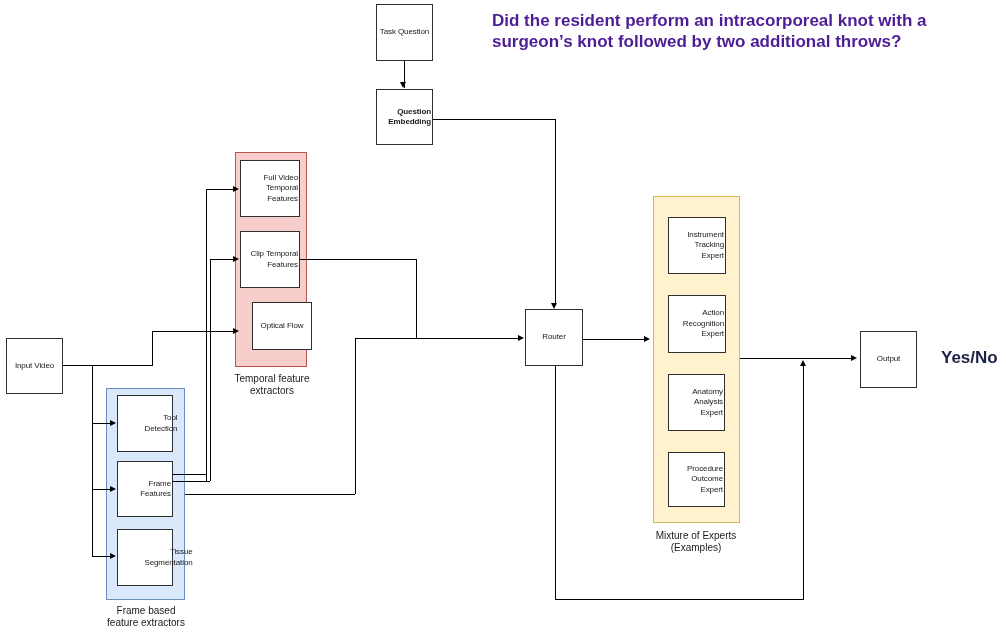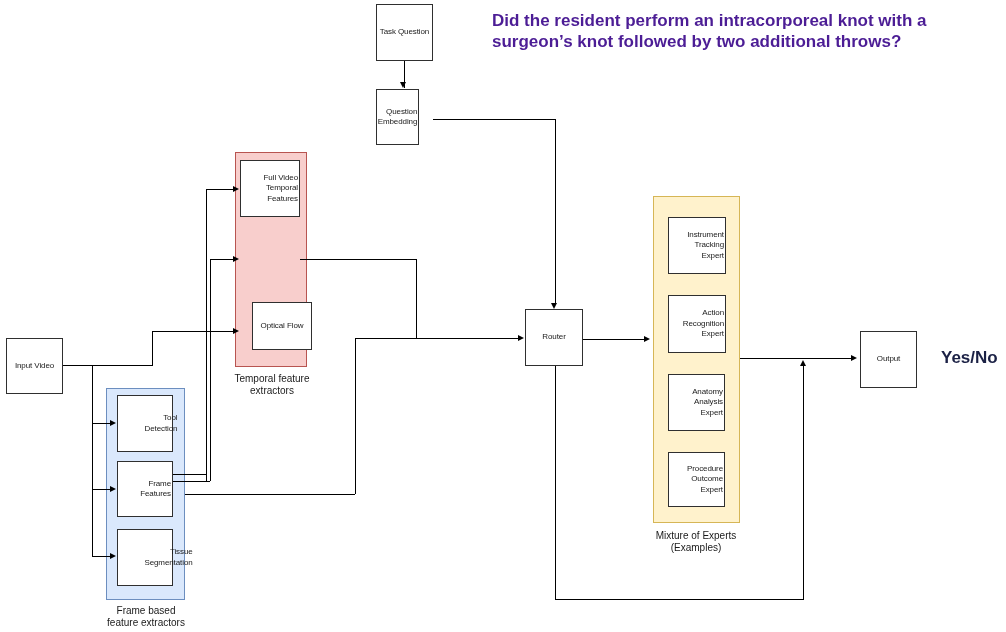--- a/index.html
+++ b/index.html
@@ -26,21 +26,21 @@
 
   .group-label{
     position:absolute;text-align:center;font-size:10px;line-height:11.5px;color:#1a1a1a;
   }
   .group-label.temporal{left:216px;top:373px;width:112px;}
   .group-label.frame-based{left:90px;top:605px;width:112px;}
   .group-label.mixture{left:640px;top:530px;width:112px;}
 
   
   .n-task-question{left:376px;top:4px;width:57px;height:57px;}
-  .n-question-embedding{left:376px;top:89px;width:43px;height:56px;}
+  .n-question-embedding{left:376px;top:89px;width:57px;height:56px;font-weight:bold;}
   .n-input-video{left:6px;top:338px;width:57px;height:56px;}
   .n-full-video{left:240px;top:160px;width:60px;height:57px;}
   .n-clip-temporal{left:240px;top:231px;width:60px;height:57px;}
   .n-optical-flow{left:252px;top:302px;width:60px;height:48px;}
   .n-tool-detection{left:117px;top:395px;width:56px;height:57px;padding-left:33px;}
   .n-frame-features{left:117px;top:461px;width:56px;height:56px;}
   .n-tissue-segmentation{left:117px;top:529px;width:56px;height:57px;padding-left:48px;}
   .n-router{left:525px;top:309px;width:58px;height:57px;}
   .n-instrument-tracking{left:668px;top:217px;width:58px;height:57px;}
   .n-action-recognition{left:668px;top:295px;width:58px;height:58px;}
@@ -141,20 +141,21 @@
 
   <div class="edge v" style="left:555px;top:366px;height:233px;"></div>
   <div class="edge h" style="left:555px;top:599px;width:249px;"></div>
   <div class="edge v" style="left:803px;top:366px;height:233px;"></div>
   <div class="arr u" style="left:800px;top:360px;"></div>
 
   <div class="node n-task-question">Task Question</div>
   <div class="node n-question-embedding">Question Embedding</div>
   <div class="node n-input-video">Input Video</div>
   <div class="node n-full-video">Full Video Temporal Features</div>
+  <div class="node n-clip-temporal">Clip Temporal Features</div>
   <div class="node n-optical-flow">Optical Flow</div>
   <div class="node n-tool-detection">Tool Detection</div>
   <div class="node n-frame-features">Frame Features</div>
   <div class="node n-tissue-segmentation">Tissue Segmentation</div>
   <div class="node n-router">Router</div>
   <div class="node n-instrument-tracking">Instrument Tracking Expert</div>
   <div class="node n-action-recognition">Action Recognition Expert</div>
   <div class="node n-anatomy-analysis">Anatomy Analysis Expert</div>
   <div class="node n-procedure-outcome">Procedure Outcome Expert</div>
   <div class="node n-output">Output</div>

